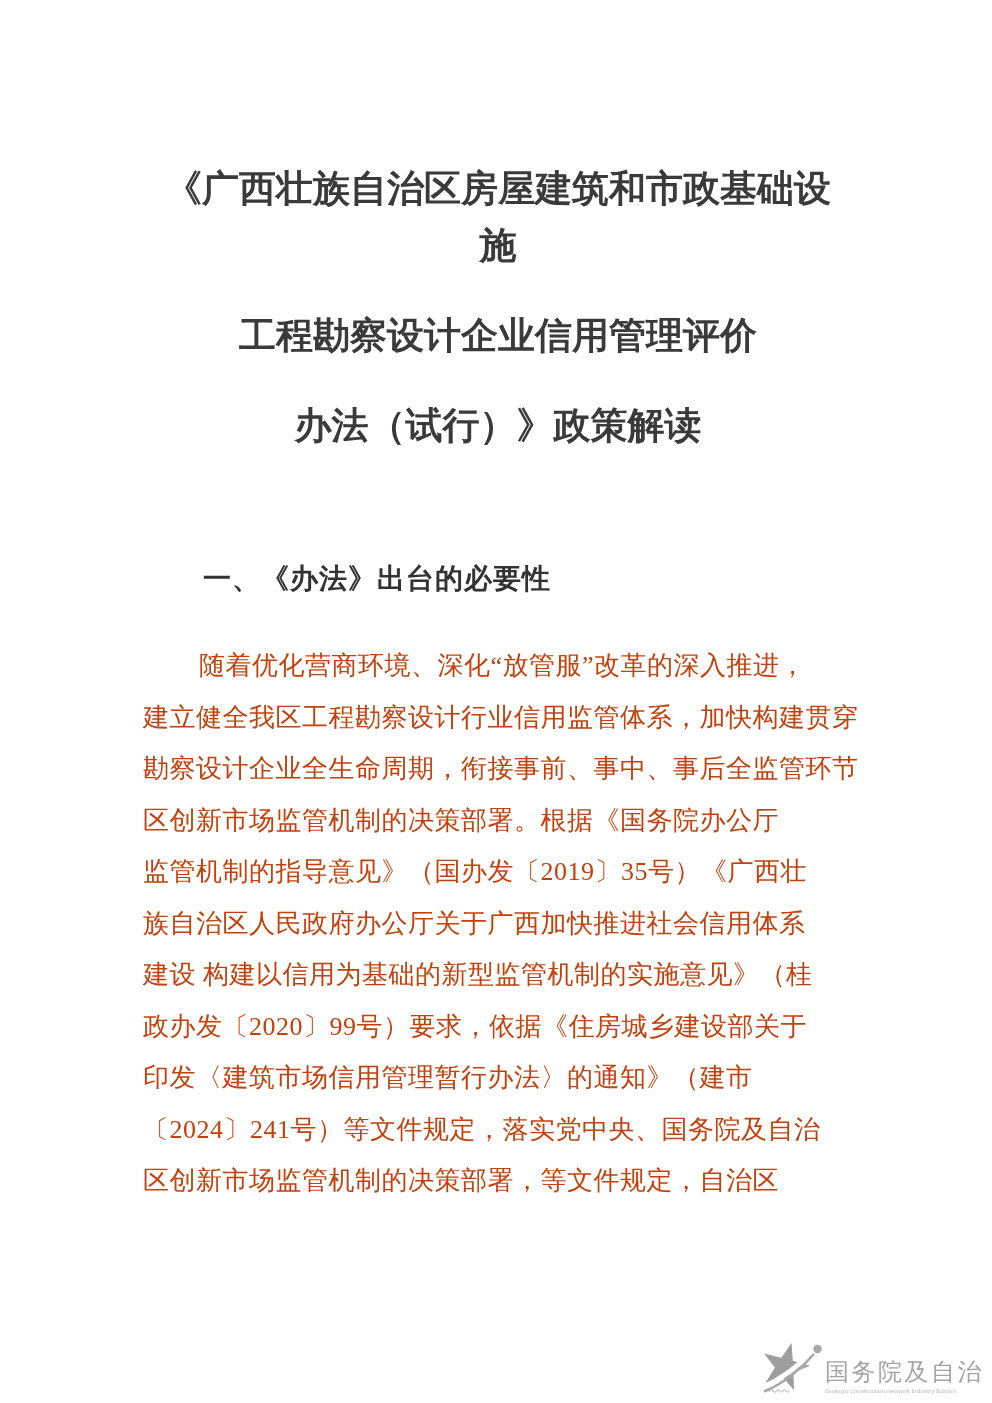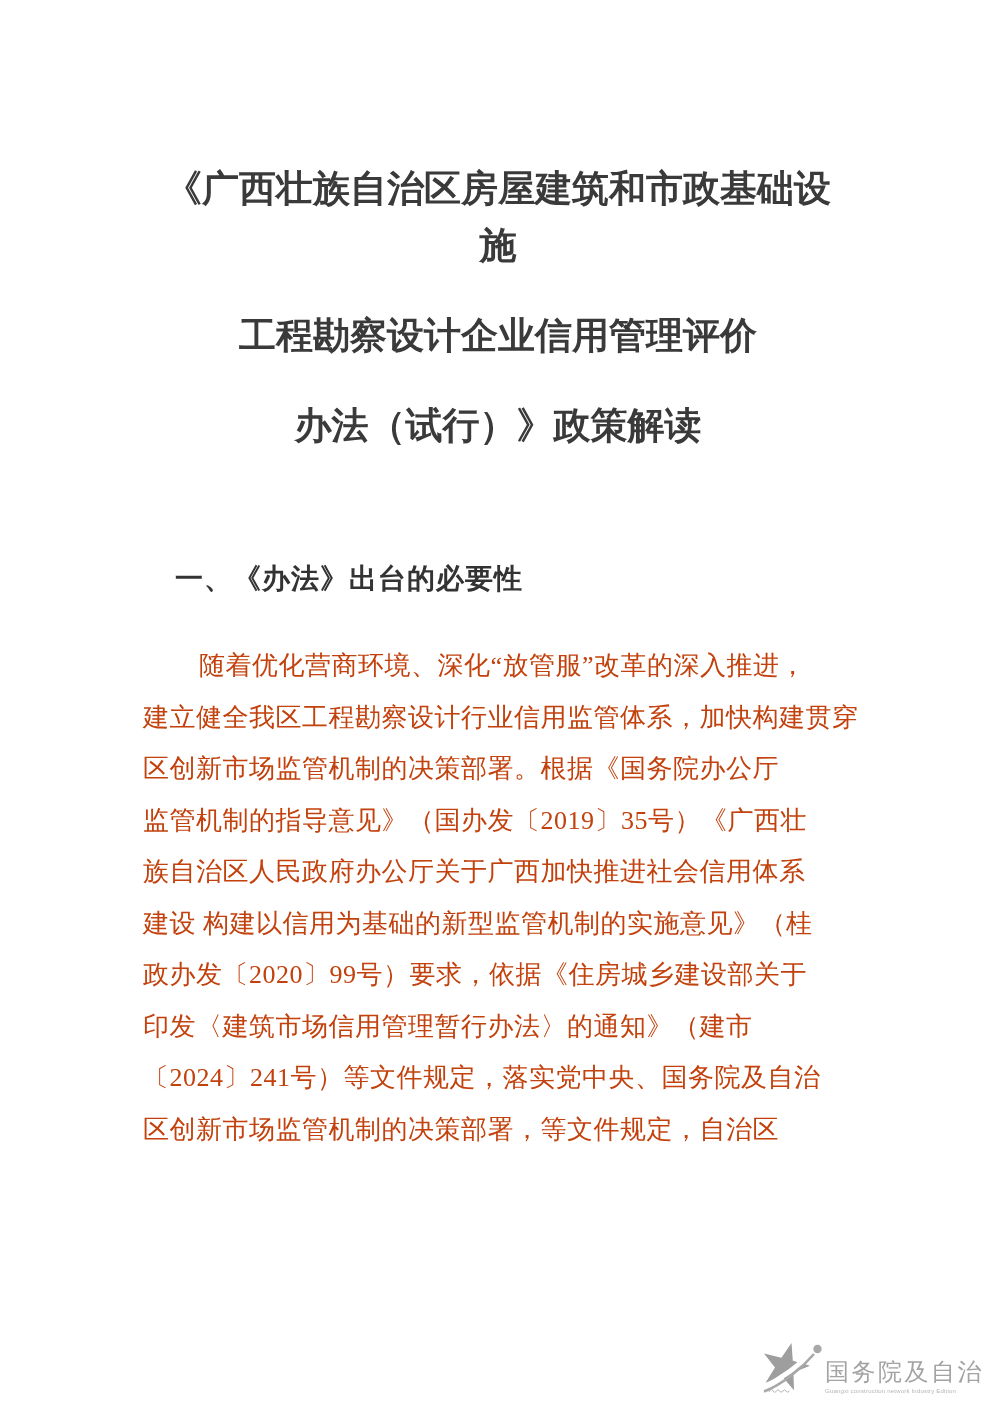--- a/index.html
+++ b/index.html
@@ -24,21 +24,21 @@
     font-size: 37px;
     color: #3a3a3a;
     font-family: "Liberation Serif", serif;
   }
   .title-line {
     line-height: 57px;
     white-space: nowrap;
   }
   .para-gap { margin-top: 33px; }
   .section-heading {
-    margin: 105px 0 0 32px;
+    margin: 105px 0 0 60px;
     font-family: "Liberation Sans", sans-serif;
     font-weight: bold;
     font-size: 28px;
     line-height: 40px;
     color: #333333;
     letter-spacing: 1px;
   }
   .body-text {
     margin-top: 41px;
     font-size: 26px;
@@ -94,20 +94,21 @@
     <div class="title-line">施</div>
     <div class="title-line para-gap">工程勘察设计企业信用管理评价</div>
     <div class="title-line para-gap">办法（试行）》政策解读</div>
   </div>
 
   <h2 class="section-heading">一、《办法》出台的必要性</h2>
 
   <div class="body-text">
     <div class="body-line indent">随着优化营商环境、深化“放管服”改革的深入推进，</div>
     <div class="body-line">建立健全我区工程勘察设计行业信用监管体系，加快构建贯穿</div>
+    <div class="body-line">勘察设计企业全生命周期，衔接事前、事中、事后全监管环节</div>
     <div class="body-line">区创新市场监管机制的决策部署。根据《国务院办公厅</div>
     <div class="body-line">监管机制的指导意见》（国办发〔2019〕35号）《广西壮</div>
     <div class="body-line">族自治区人民政府办公厅关于广西加快推进社会信用体系</div>
     <div class="body-line">建设 构建以信用为基础的新型监管机制的实施意见》（桂</div>
     <div class="body-line">政办发〔2020〕99号）要求，依据《住房城乡建设部关于</div>
     <div class="body-line">印发〈建筑市场信用管理暂行办法〉的通知》（建市</div>
     <div class="body-line">〔2024〕241号）等文件规定，落实党中央、国务院及自治</div>
     <div class="body-line">区创新市场监管机制的决策部署，等文件规定，自治区</div>
   </div>
 

